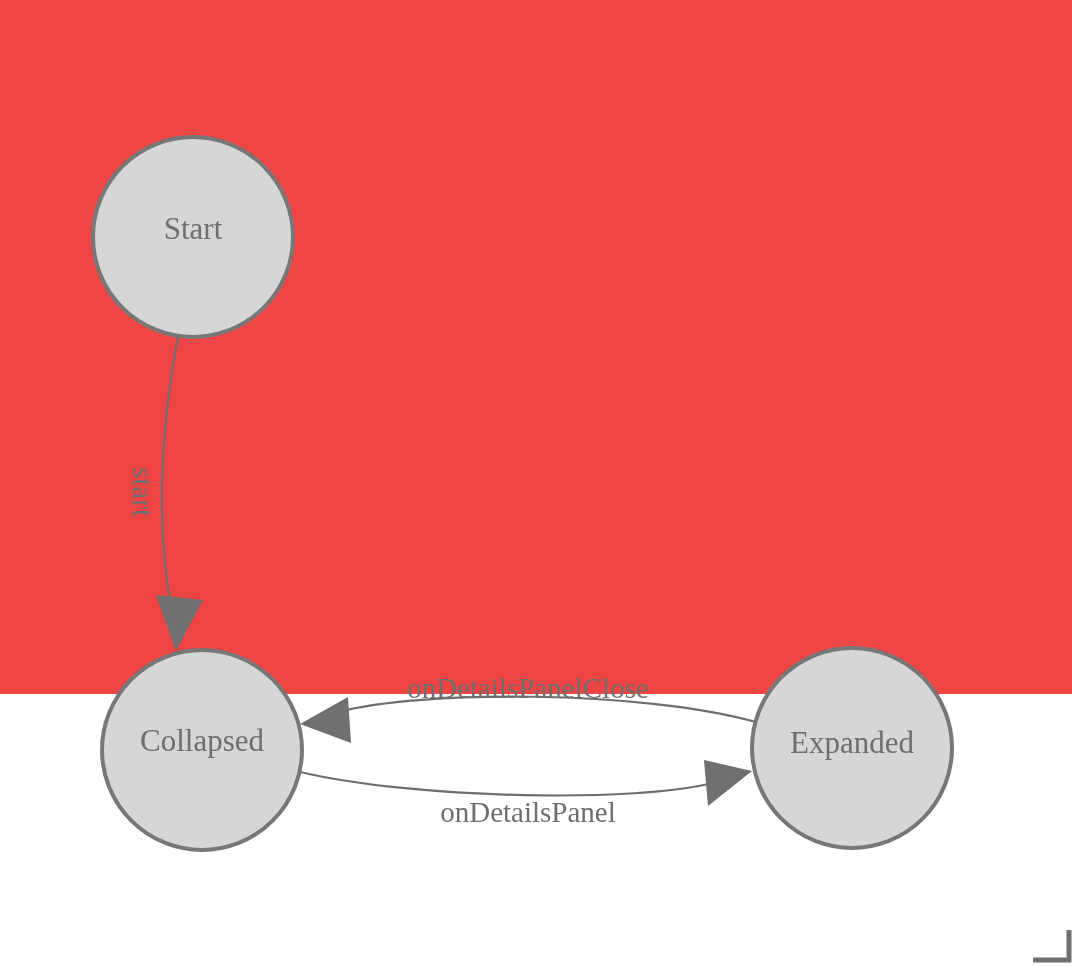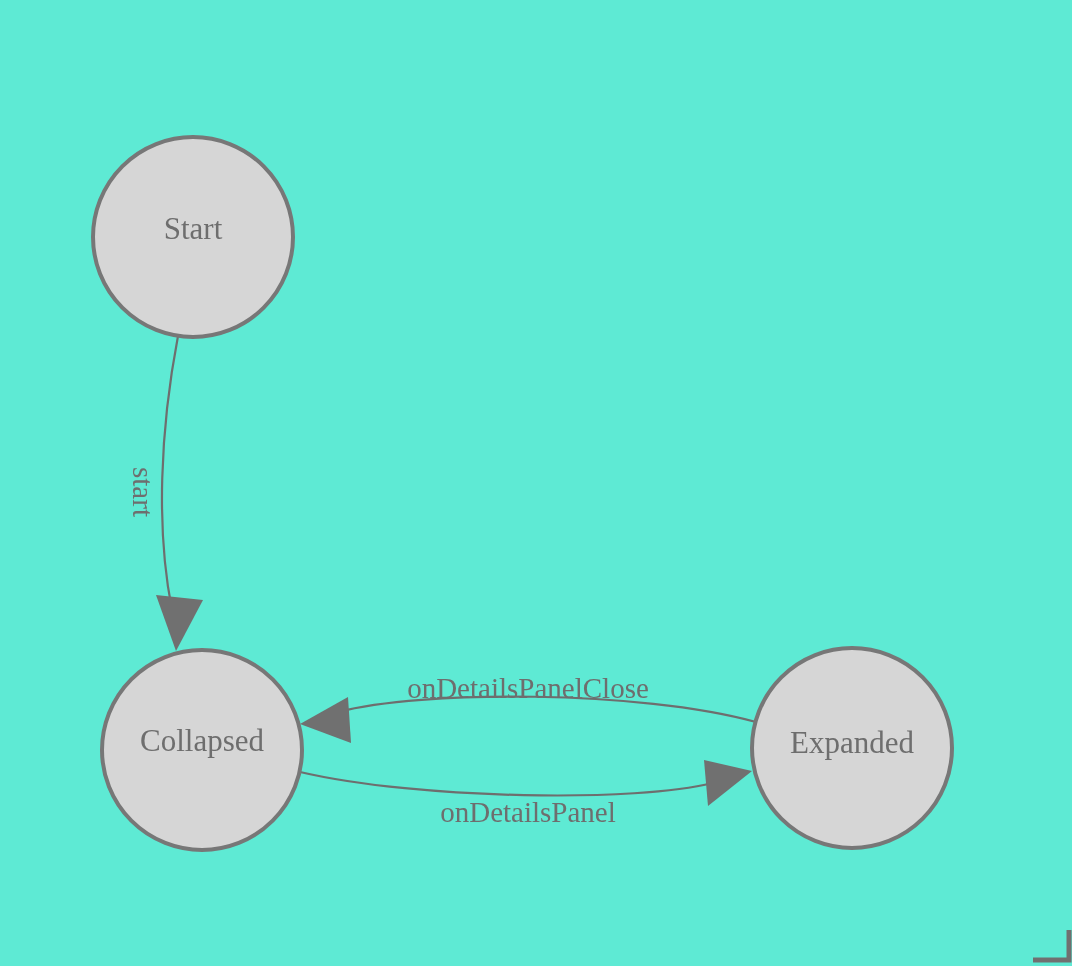--- a/index.html
+++ b/index.html
@@ -9,22 +9,22 @@
   }
   body {
     width: 1072px;
     height: 966px;
     font-family: "Liberation Serif", "DejaVu Serif", serif;
     overflow: hidden;
   }
   #diagram-root {
     position: relative;
     width: 1072px;
-    height: 966px;
-    background: #5eead4;
+    height: 694px;
+    background: #ef4444;
   }
   #graph-svg {
     position: absolute;
     top: 0;
     left: 0;
     width: 1072px;
     height: 966px;
   }
   .node-circle {
     fill: #d6d6d6;

